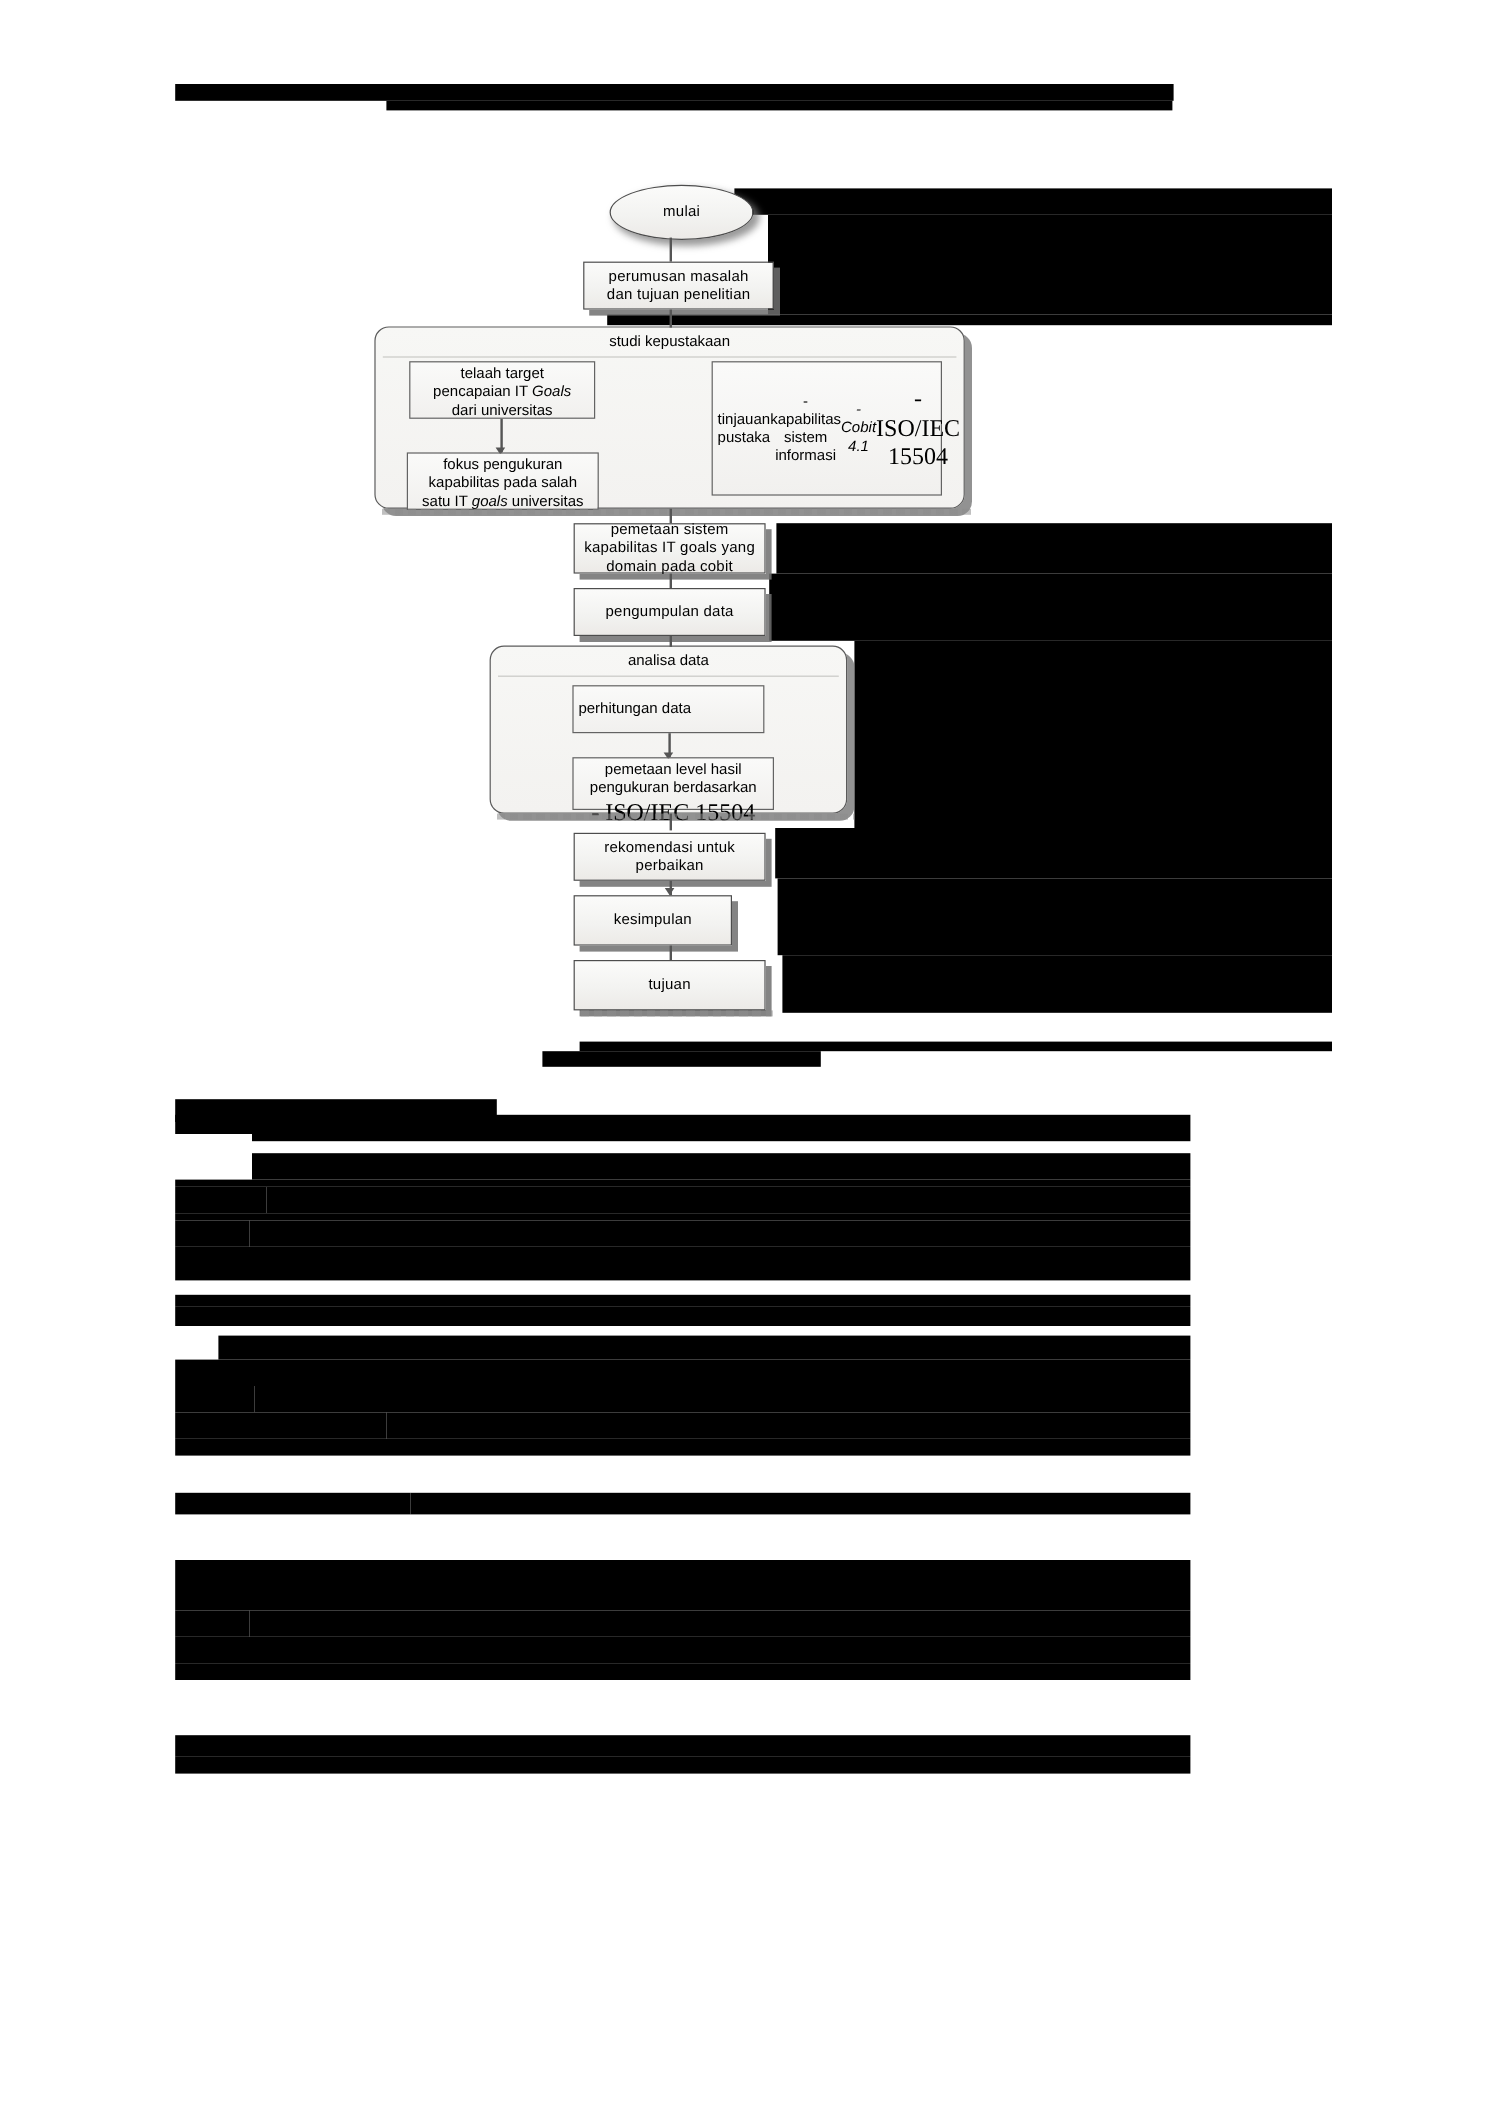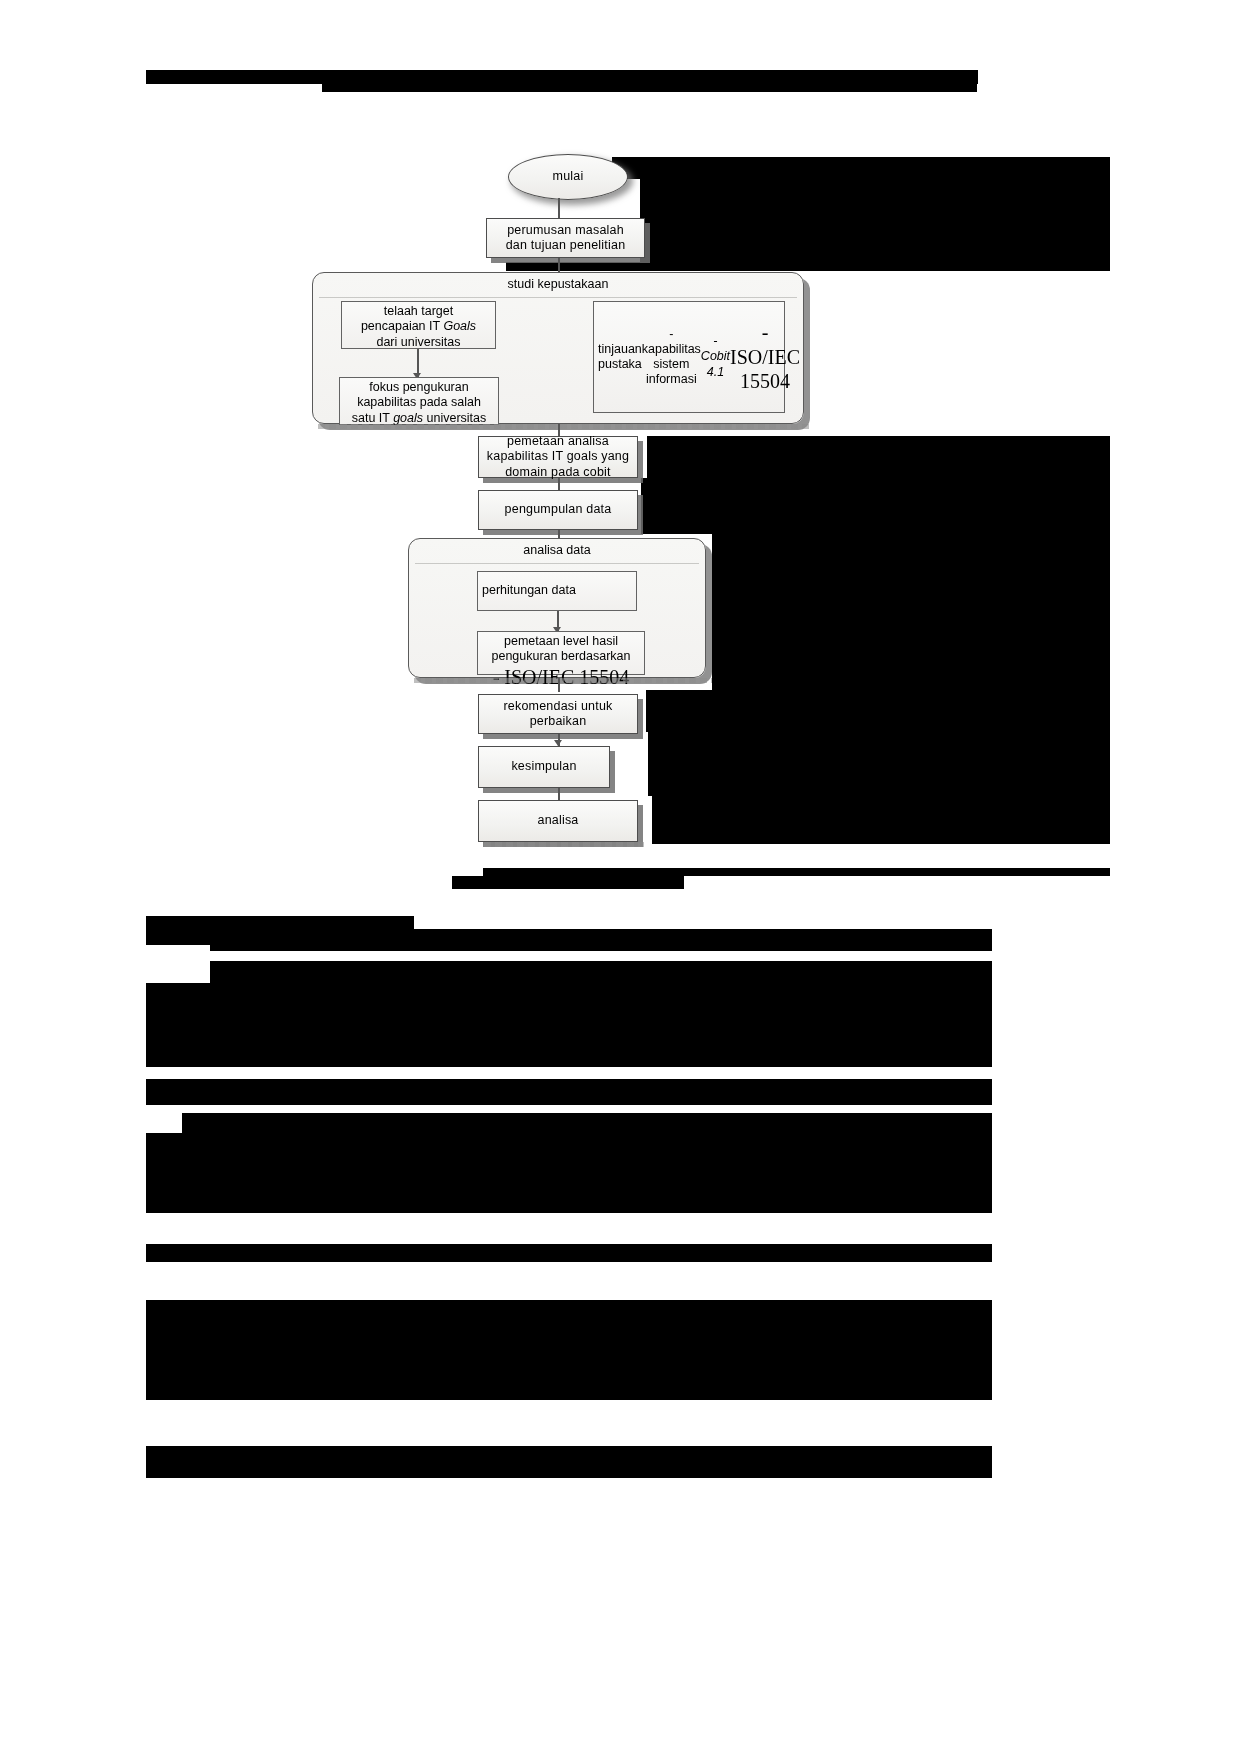--- a/index.html
+++ b/index.html
@@ -186,21 +186,21 @@
   </div>
   <div class="shadow-strip" style="left:318px;top:424px;width:492px;"></div>
 
   <div class="conn conn-v" style="left:558px;top:424px;height:12px;"></div>
 
   <div class="redact" style="left:647px;top:436px;width:463px;height:42px;"></div>
   <div class="redact" style="left:641px;top:478px;width:469px;height:56px;"></div>
   <div class="redact" style="left:712px;top:534px;width:398px;height:156px;"></div>
 
   <div class="node" style="left:478px;top:436px;width:160px;height:42px;flex-direction:column;">
-    <span>pemetaan analisa</span>
+    <span>pemetaan sistem</span>
     <span>kapabilitas IT goals yang</span>
     <span>domain pada cobit</span>
   </div>
 
   <div class="conn conn-v" style="left:558px;top:478px;height:12px;"></div>
 
   <div class="node" style="left:478px;top:490px;width:160px;height:40px;">
     <span>pengumpulan data</span>
   </div>
 
@@ -239,21 +239,21 @@
   <div class="conn conn-v" style="left:558px;top:734px;height:12px;"></div>
   <div class="arrow" style="left:554px;top:740px;"></div>
 
   <div class="node" style="left:478px;top:746px;width:132px;height:42px;">
     <span>kesimpulan</span>
   </div>
 
   <div class="conn conn-v" style="left:558px;top:788px;height:12px;"></div>
 
   <div class="node" style="left:478px;top:800px;width:160px;height:42px;">
-    <span>analisa</span>
+    <span>tujuan</span>
   </div>
   <div class="shadow-strip" style="left:484px;top:842px;width:160px;"></div>
 </div>
 
 <div class="redact" style="left:483px;top:868px;width:627px;height:8px;"></div>
 <div class="redact" style="left:452px;top:876px;width:232px;height:13px;"></div>
 
 <div id="body-text">
     <div class="redact" style="left: 146px; top: 916px; width: 268px; height: 19px;"></div>
     <div class="redact" style="left: 146px; top: 929px; width: 846px; height: 16px;"></div>

